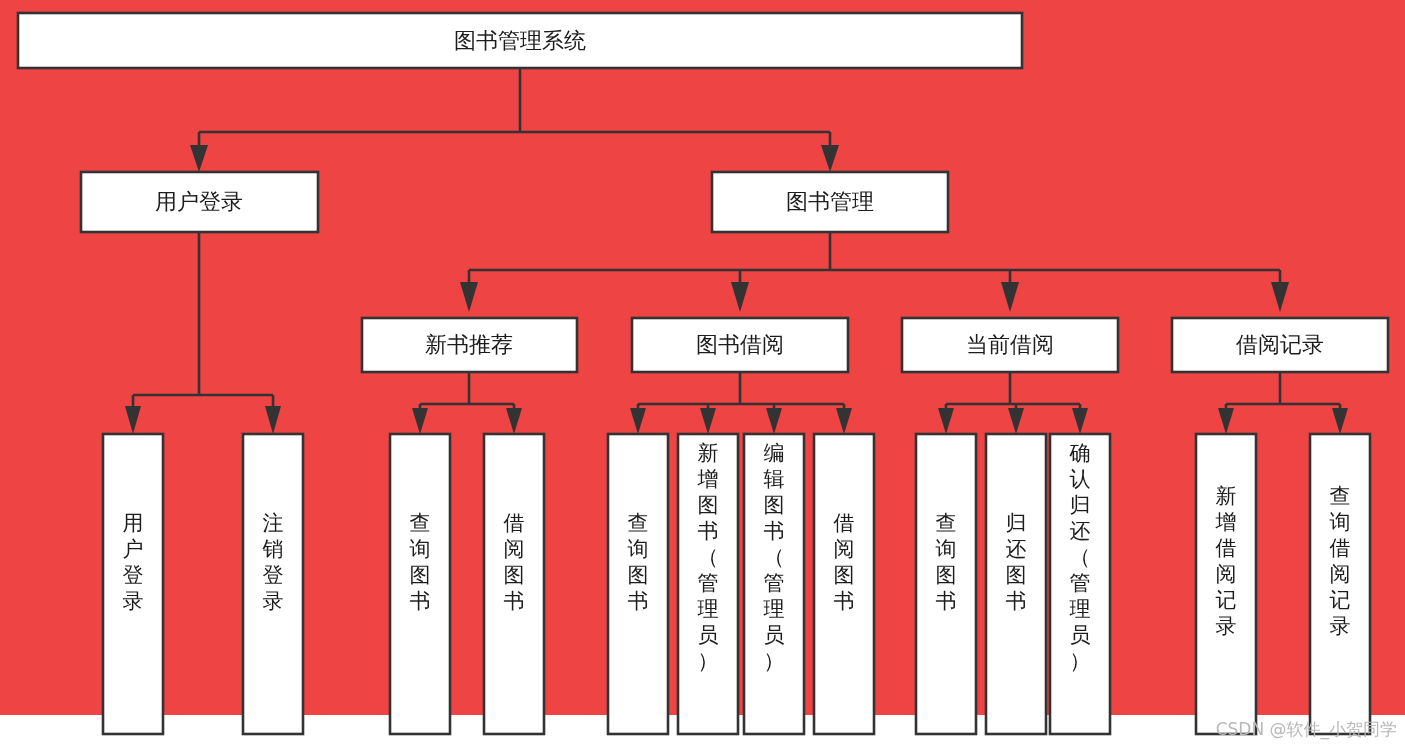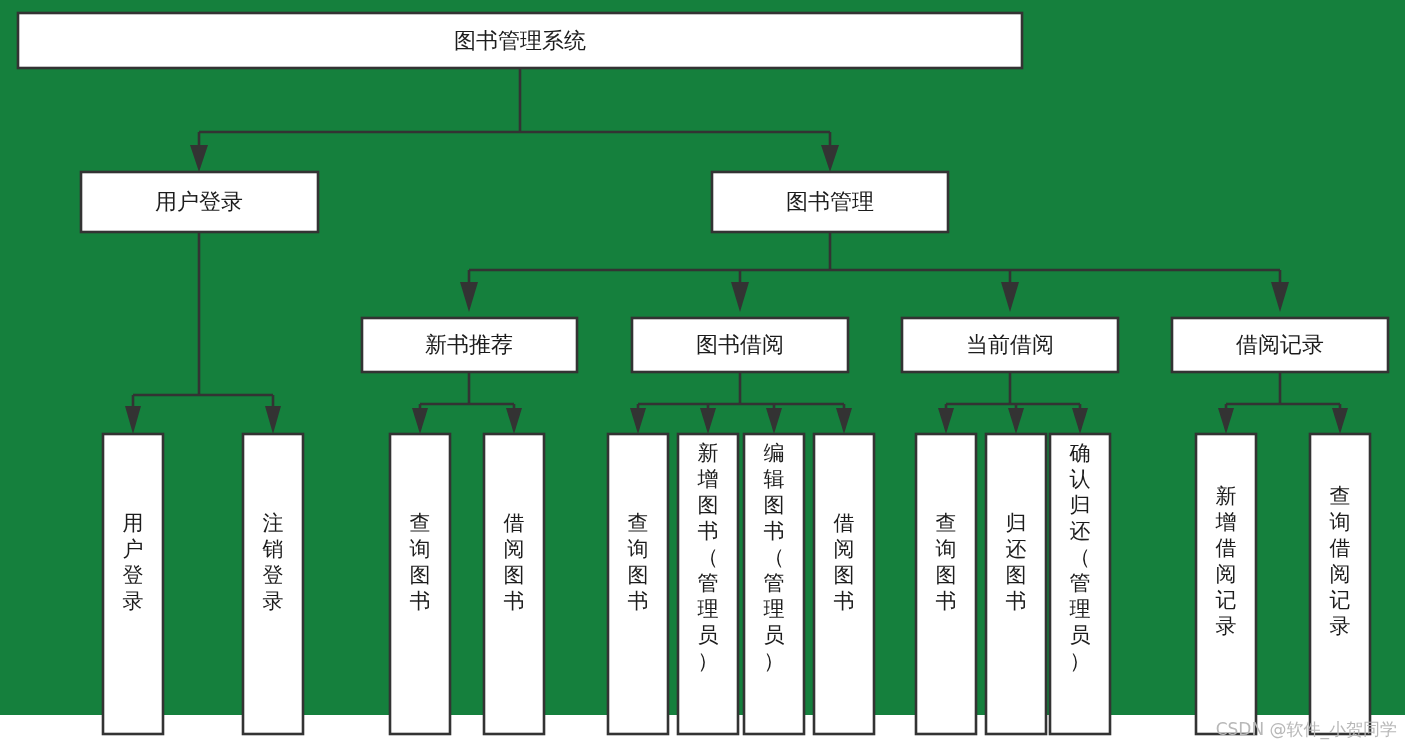--- a/index.html
+++ b/index.html
@@ -11,21 +11,21 @@
   body {
     width: 1405px;
     height: 747px;
     overflow: hidden;
     font-family: "DejaVu Sans", "Liberation Sans", sans-serif;
   }
   #diagram-root {
     position: relative;
     width: 1405px;
     height: 715px;
-    background: #15803d;
+    background: #ef4444;
   }
   svg#flowchart {
     position: absolute;
     top: 0;
     left: 0;
     width: 1405px;
     height: 747px;
     display: block;
   }
   .node-box {

